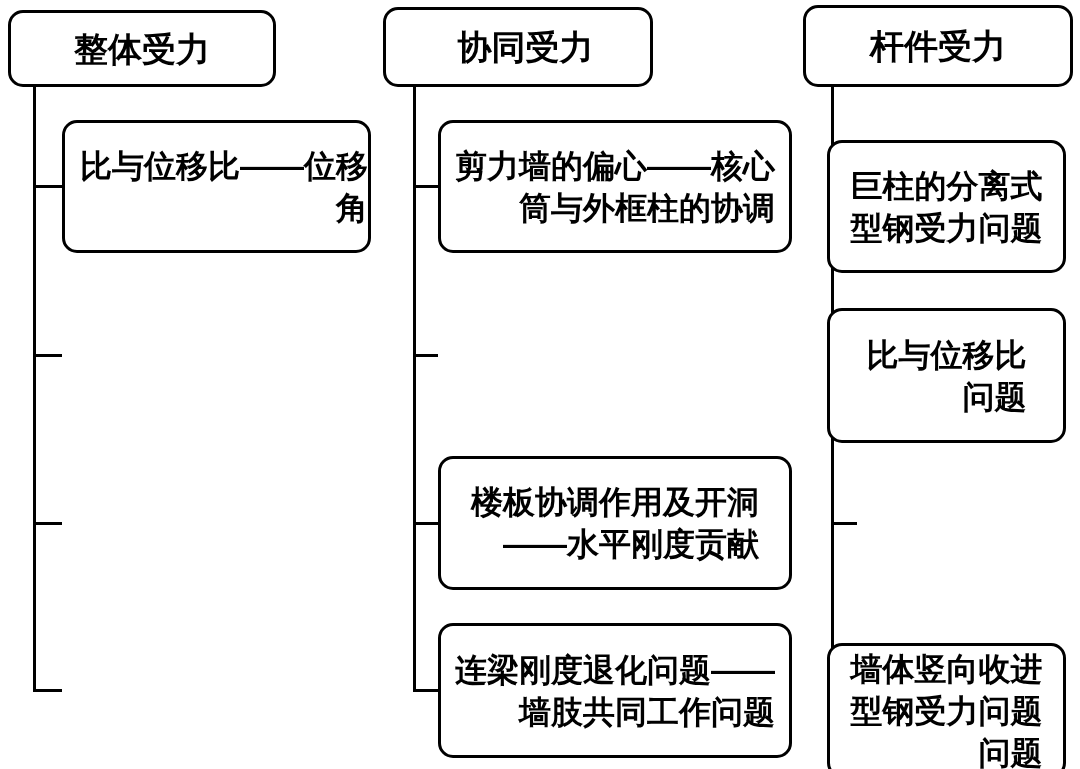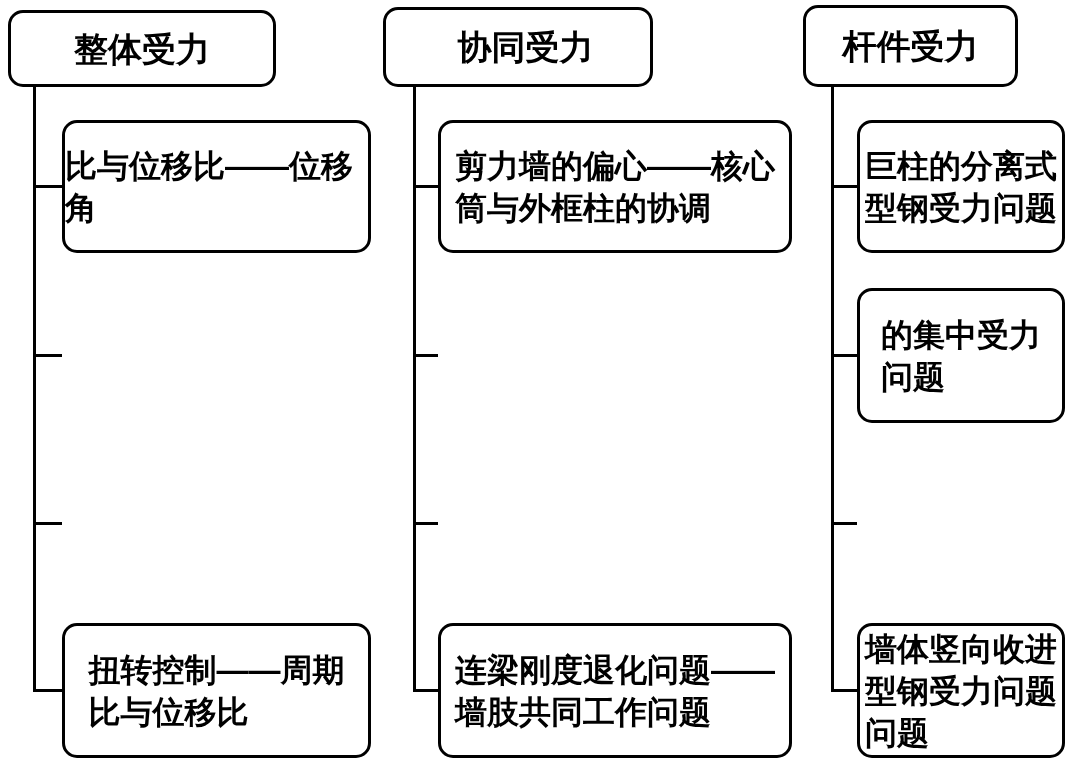--- a/index.html
+++ b/index.html
@@ -14,37 +14,37 @@
   }
   .box {
     position: absolute;
     box-sizing: border-box;
     border: 3px solid #000000;
     border-radius: 15px;
     background: #ffffff;
     display: flex;
     align-items: center;
     justify-content: center;
-    text-align: left;
+    text-align: right;
     font-weight: bold;
     white-space: pre-line;
   }
   .hdr  { font-size: 34px; line-height: 44px; }
   .node { font-size: 32px; line-height: 42px; }
   .line { position: absolute; background: #000000; }
 
   
   .c1.hdr { left: 8px;   top: 10px; width: 268px; height: 77px; }
   .c2.hdr { left: 383px; top: 7px;  width: 270px; height: 80px; padding-left: 15px; }
-  .c3.hdr { left: 803px; top: 5px;  width: 215px; height: 82px; }
+  .c3.hdr { left: 803px; top: 5px;  width: 270px; height: 82px; }
 
   
   .c1.node { left: 62px;  width: 309px; }
   .c2.node { left: 438px; width: 354px; }
-  .c3.node { left: 857px; width: 208px; }
+  .c3.node { left: 827px; width: 239px; margin-top: 20px; }
 
   
   .r1 { top: 120px; height: 133px; }
   .r2 { top: 288px; height: 135px; }
   .r3 { top: 456px; height: 134px; }
   .r4 { top: 623px; height: 135px; }
 
   
   .trunk { width: 3px; top: 85px; height: 607px; }
   .t1 { left: 33px;  }
@@ -66,41 +66,41 @@
 
 <div class="stage">
 
   <div class="box hdr c1">整体受力</div>
   <div class="line trunk t1"></div>
   <div class="line stub s-c1 s-r1"></div>
   <div class="line stub s-c1 s-r2"></div>
   <div class="line stub s-c1 s-r3"></div>
   <div class="line stub s-c1 s-r4"></div>
   <div class="box node c1 r1">比与位移比——位移角</div>
-  <div class="box node c1 r4">扭转控制——周期
-比与位移比</div>
 
   <div class="box hdr c2">协同受力</div>
   <div class="line trunk t2"></div>
   <div class="line stub s-c2 s-r1"></div>
   <div class="line stub s-c2 s-r2"></div>
   <div class="line stub s-c2 s-r3"></div>
   <div class="line stub s-c2 s-r4"></div>
   <div class="box node c2 r1">剪力墙的偏心——核心
 筒与外框柱的协调</div>
+  <div class="box node c2 r3">楼板协调作用及开洞
+——水平刚度贡献</div>
   <div class="box node c2 r4">连梁刚度退化问题——
 墙肢共同工作问题</div>
 
   <div class="box hdr c3">杆件受力</div>
   <div class="line trunk t3"></div>
   <div class="line stub s-c3 s-r1"></div>
   <div class="line stub s-c3 s-r2"></div>
   <div class="line stub s-c3 s-r3"></div>
   <div class="line stub s-c3 s-r4"></div>
   <div class="box node c3 r1">巨柱的分离式
 型钢受力问题</div>
-  <div class="box node c3 r2">的集中受力
+  <div class="box node c3 r2">比与位移比
 问题</div>
   <div class="box node c3 r4">墙体竖向收进
 型钢受力问题
 问题</div>
 
 </div>
 
 </body></html>

